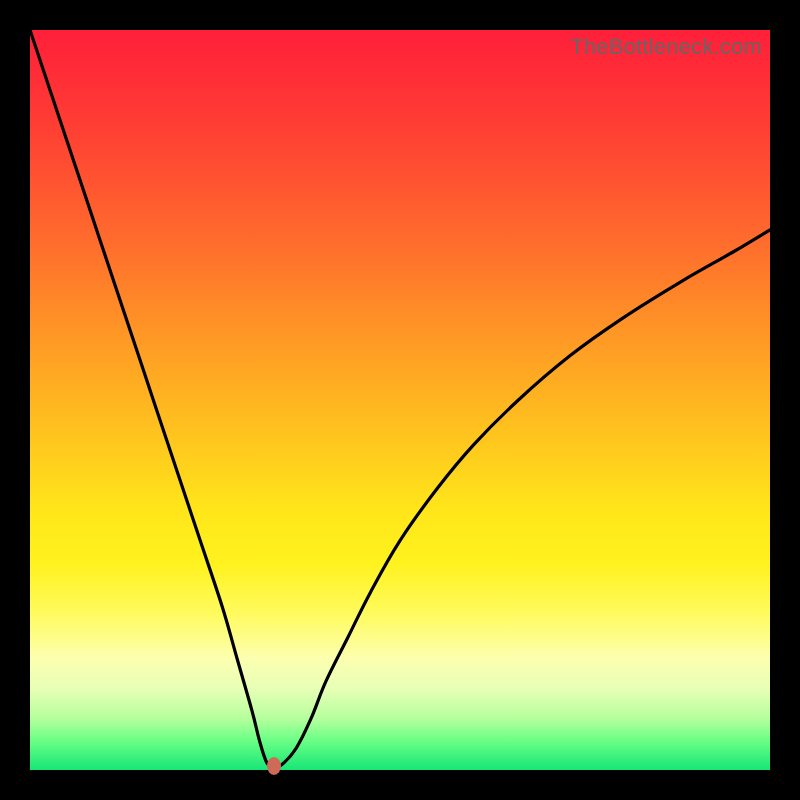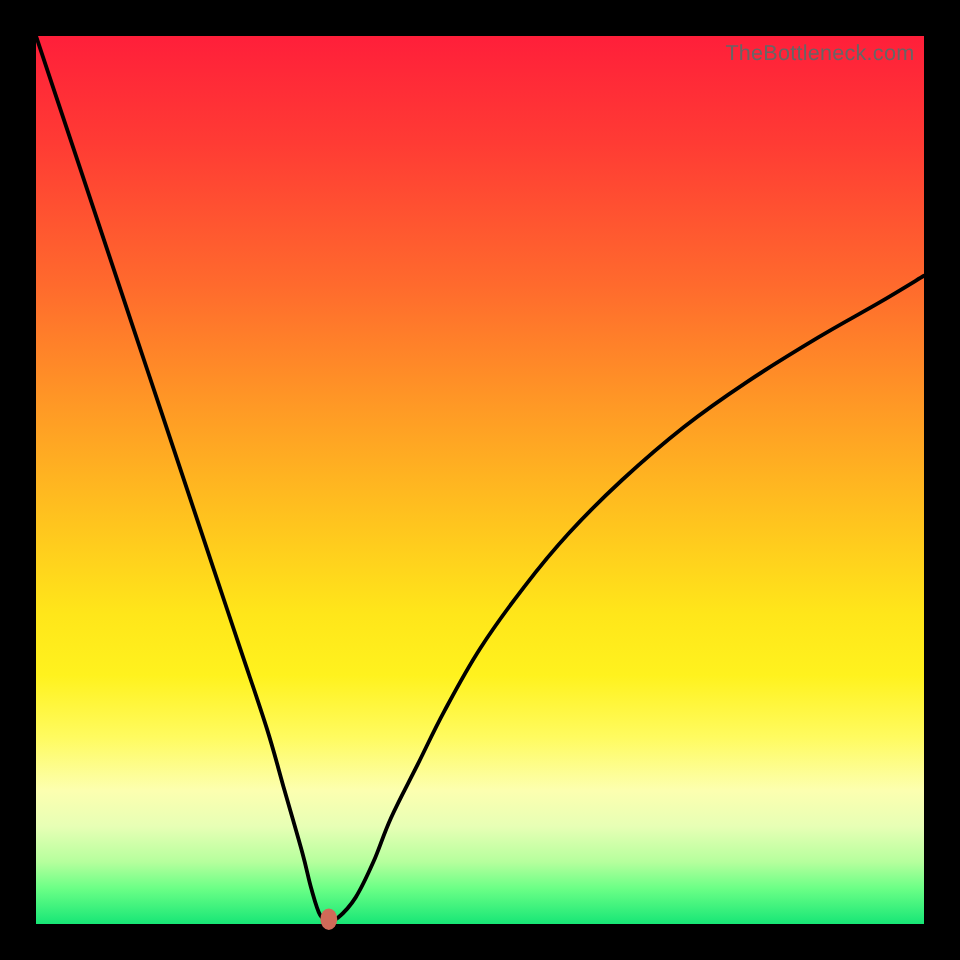--- a/index.html
+++ b/index.html
@@ -40,21 +40,21 @@
       #b6ff9d 93%,
       #6bff86 96%,
       #17e676 100%
     );
   }
   .watermark {
     position: absolute;
     top: 4px;
     right: 8px;
     color: #666;
-    font-size: 18px;
+    font-size: 22px;
     font-weight: 500;
     letter-spacing: 0.2px;
     user-select: none;
   }
   svg.curve {
     position: absolute;
     top: 0;
     left: 0;
     width: 740px;
     height: 740px;

